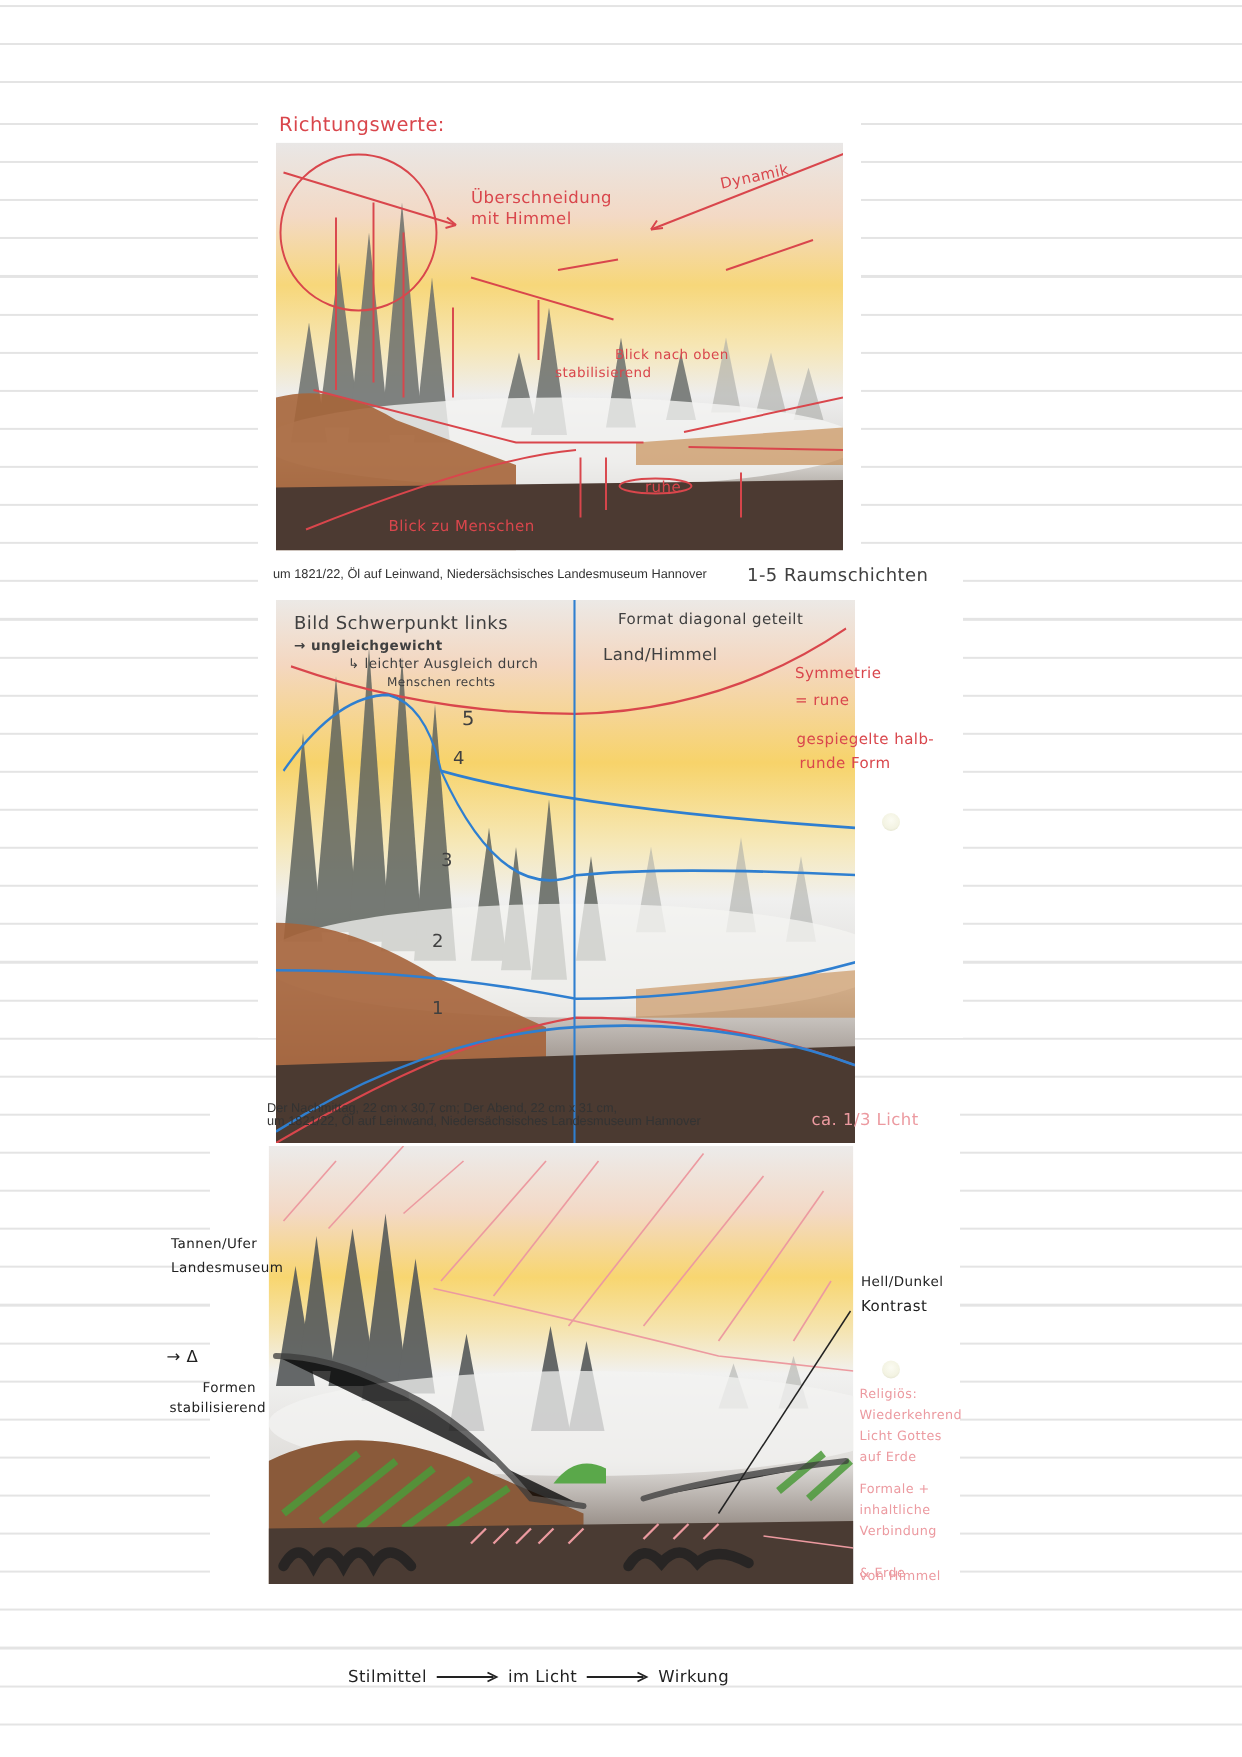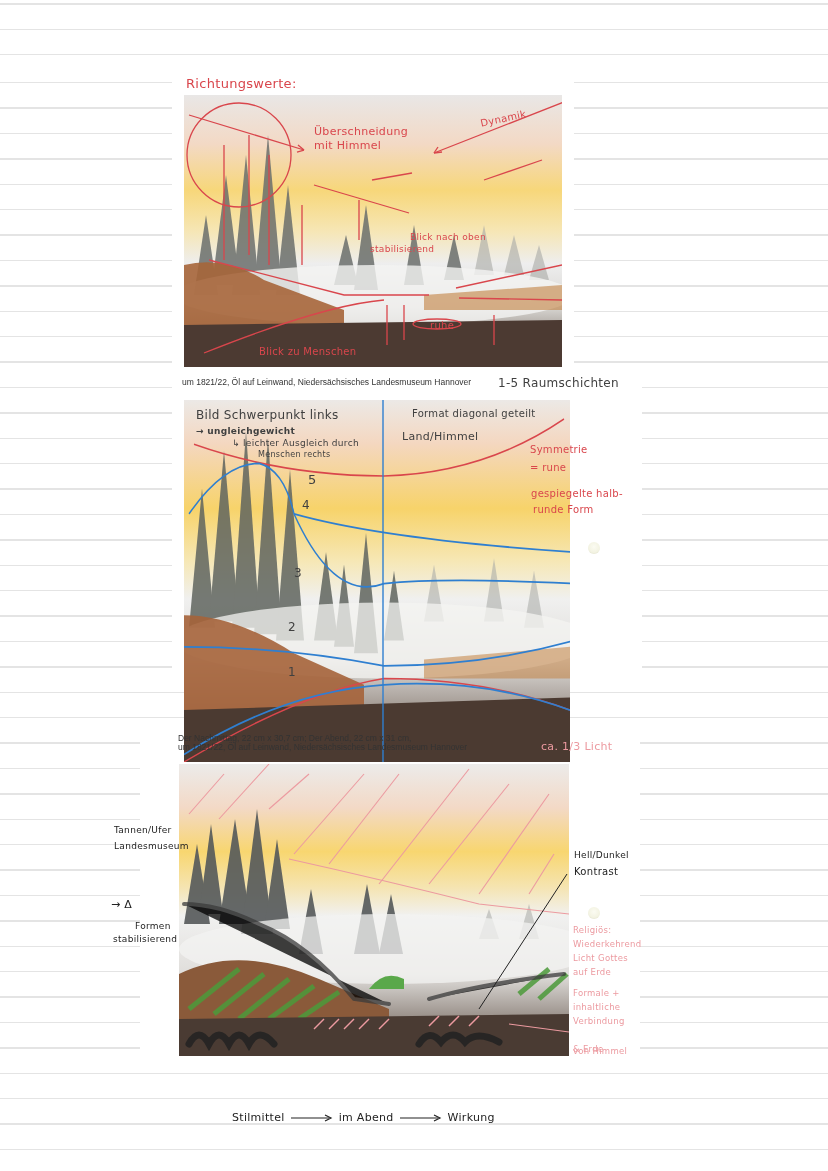--- a/index.html
+++ b/index.html
@@ -266,19 +266,19 @@
 <div class="hand pink" style="left:573px;top:1016px;font-size:8.5px;">Verbindung</div>
 <div class="hand pink" style="left:573px;top:1030px;font-size:8.5px;margin-top:16px;">von Himmel</div>
 <div class="hand pink" style="left:573px;top:1044px;font-size:8.5px;">&amp; Erde</div>
 
 <div style="position:absolute;left:232px;top:1111px;display:flex;align-items:center;gap:6px;">
   <span class="hand black" style="position:static;font-size:11px;">Stilmittel</span>
   <svg width="42" height="8">
       <line x1="0" y1="4" x2="38" y2="4" stroke="#222" stroke-width="1.2"></line>
       <path d="M34,1 L40,4 L34,7" fill="none" stroke="#222" stroke-width="1.2"></path>
     </svg>
-  <span class="hand black" style="position:static;font-size:11px;">im Abend</span>
+  <span class="hand black" style="position:static;font-size:11px;">im Licht</span>
   <svg width="42" height="8">
       <line x1="0" y1="4" x2="38" y2="4" stroke="#222" stroke-width="1.2"></line>
       <path d="M34,1 L40,4 L34,7" fill="none" stroke="#222" stroke-width="1.2"></path>
     </svg>
   <span class="hand black" style="position:static;font-size:11px;">Wirkung</span>
 </div>
 
 </body></html>

